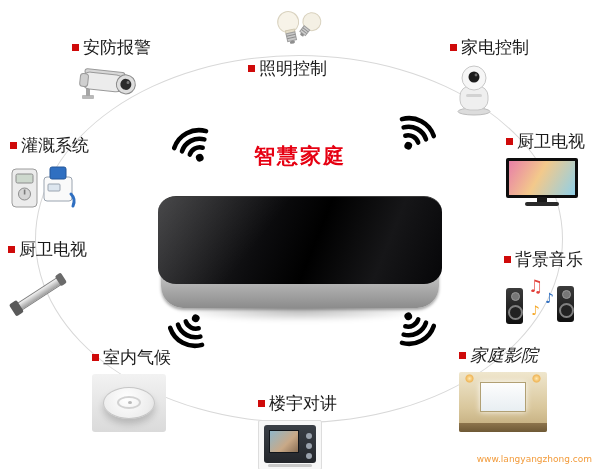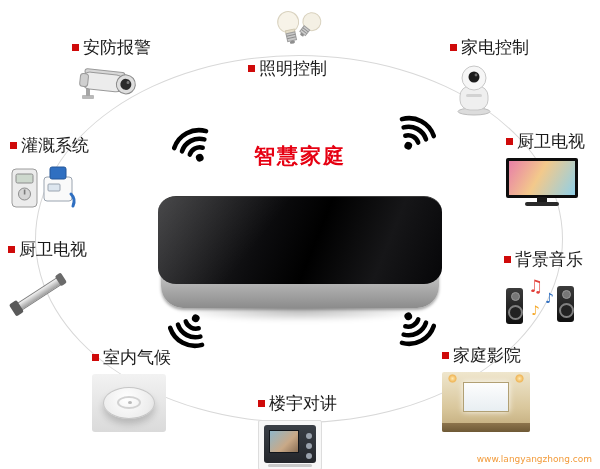--- a/index.html
+++ b/index.html
@@ -44,21 +44,21 @@
   .bullet { width:7px; height:7px; background:#cf0a0a; display:inline-block; flex:0 0 auto; }
 
   .node-security   { left:72px;  top:36px; }
   .node-lighting   { left:248px; top:8px; align-items:flex-end; }
   .node-appliance  { left:450px; top:36px; }
   .node-irrigation { left:10px;  top:134px;text-align:right; }
   .node-kitchen-tv { left:506px; top:130px; }
   .node-door-window{ left:8px;   top:238px; }
   .node-music      { left:504px; top:248px; }
   .node-climate    { left:80px;  top:346px;padding-left:12px; }
-  .node-cinema     { left:442px; top:344px; }
+  .node-cinema     { left:459px; top:344px;font-style:italic; }
   .node-intercom   { left:258px; top:392px; }
 
   
   .img-security { width:72px; height:44px; }
   .img-lighting { width:54px; height:44px; }
   .img-appliance { width:48px; height:52px; }
   .img-irrigation { width:68px; height:52px; }
 
   .img-tv { width:72px; height:50px; position:relative; }
   .tv-frame { position:absolute; left:0; top:0; right:0; height:40px; background:#0d0d0d; border-radius:2px; }

